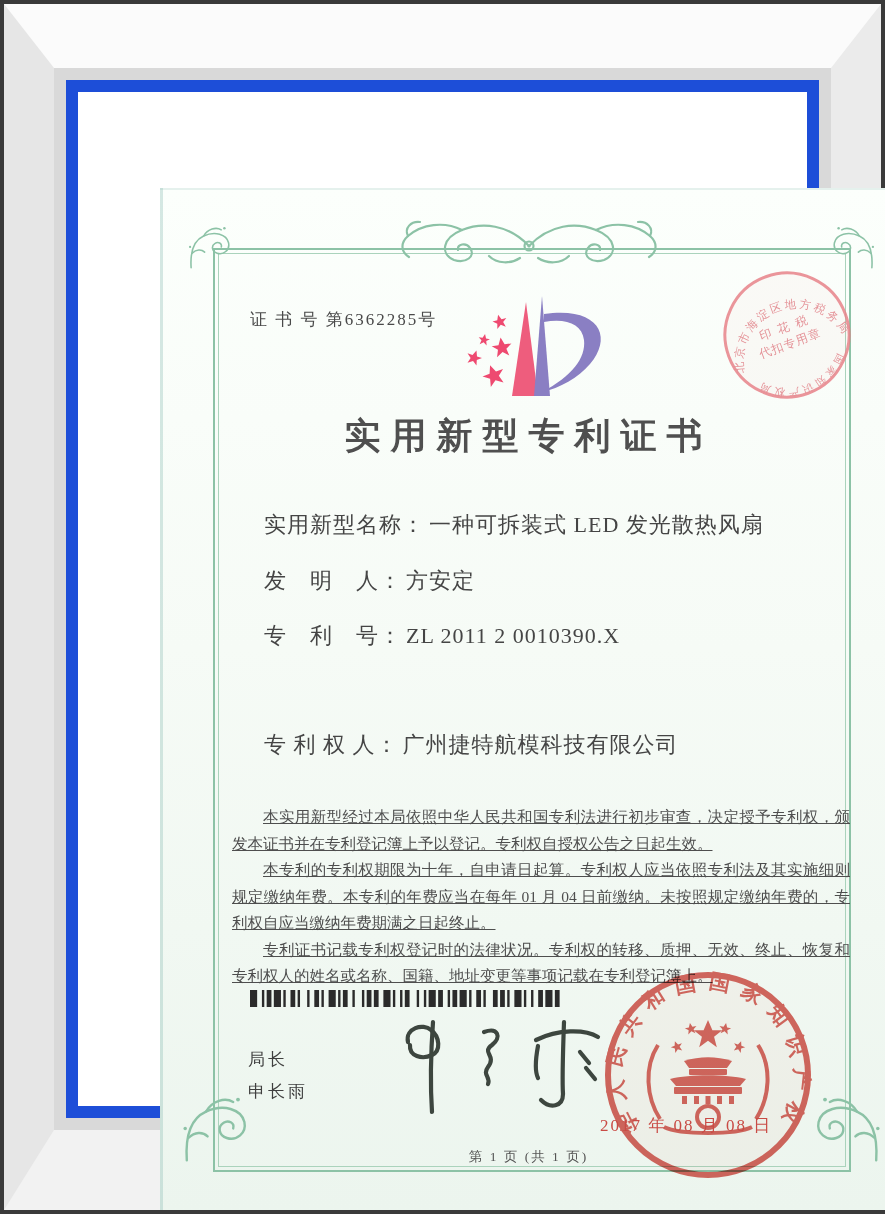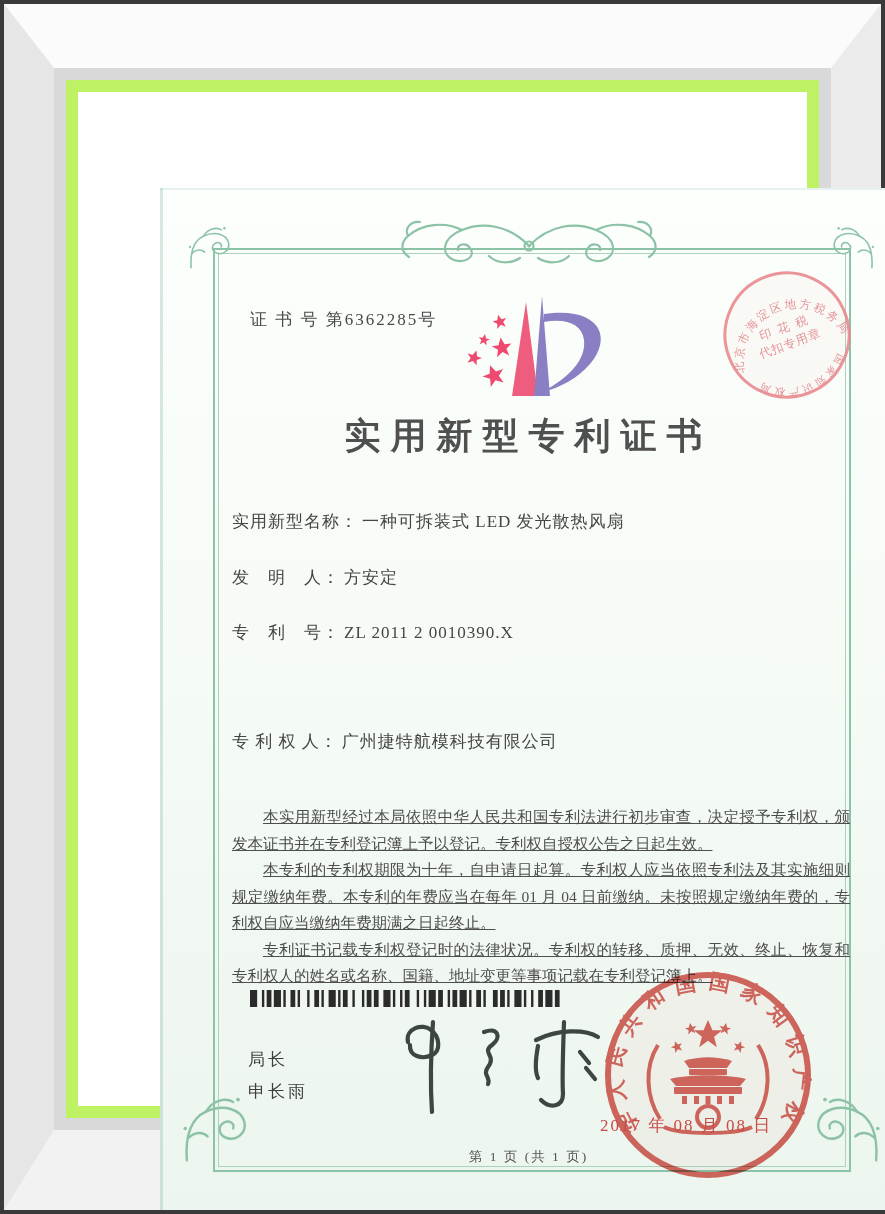--- a/index.html
+++ b/index.html
@@ -7,21 +7,21 @@
     width:885px;height:1214px;overflow:hidden;position:relative;
     background:#3a3a3a;
     font-family:"Liberation Serif","DejaVu Serif",serif;
   }
   
   .frame{
     position:absolute;inset:4px;
     border-style:solid;
     border-width:64px 50px 80px 50px;
     border-color:#fbfbfb #ebebeb #f2f2f2 #e6e6e6;
-    background:#bef264;
+    background:#1d4ed8;
     box-shadow:0 0 0 1px #2e2e2e inset;
   }
   .mat-line{
     position:absolute;inset:0;
     border:12px solid #d9d9d9;
   }
   .mat-white{
     position:absolute;inset:12px;
     border:8px solid #ffffff;
     background:#ffffff;
@@ -41,21 +41,21 @@
     border:1px solid #aad3bc;
   }
   .abs{position:absolute;}
   .cert-no{
     left:90px;top:120px;font-size:17px;letter-spacing:2px;color:#4a4a4a;
   }
   .title{
     left:0;right:0;top:224px;text-align:center;
     font-size:36px;font-weight:600;letter-spacing:10px;color:#4f4f4f;
   }
-  .field{left:72px;font-size:17px;color:#454545;letter-spacing:1px;white-space:nowrap;}
+  .field{left:104px;font-size:22px;color:#454545;letter-spacing:1px;white-space:nowrap;}
   .field .fvalue{margin-left:4px;}
   .paras{
     left:72px;width:618px;top:616px;
     font-size:15.5px;line-height:26.5px;color:#4e4e4e;
     text-align:justify;
   }
   .paras p{margin:0;text-indent:2em;text-decoration:underline;}
   .barcode-wrap{left:90px;top:802px;width:312px;height:17px;}
   .signer{left:88px;font-size:17px;color:#3f3f3f;letter-spacing:3px;}
   .sig-svg{left:218px;top:822px;}

